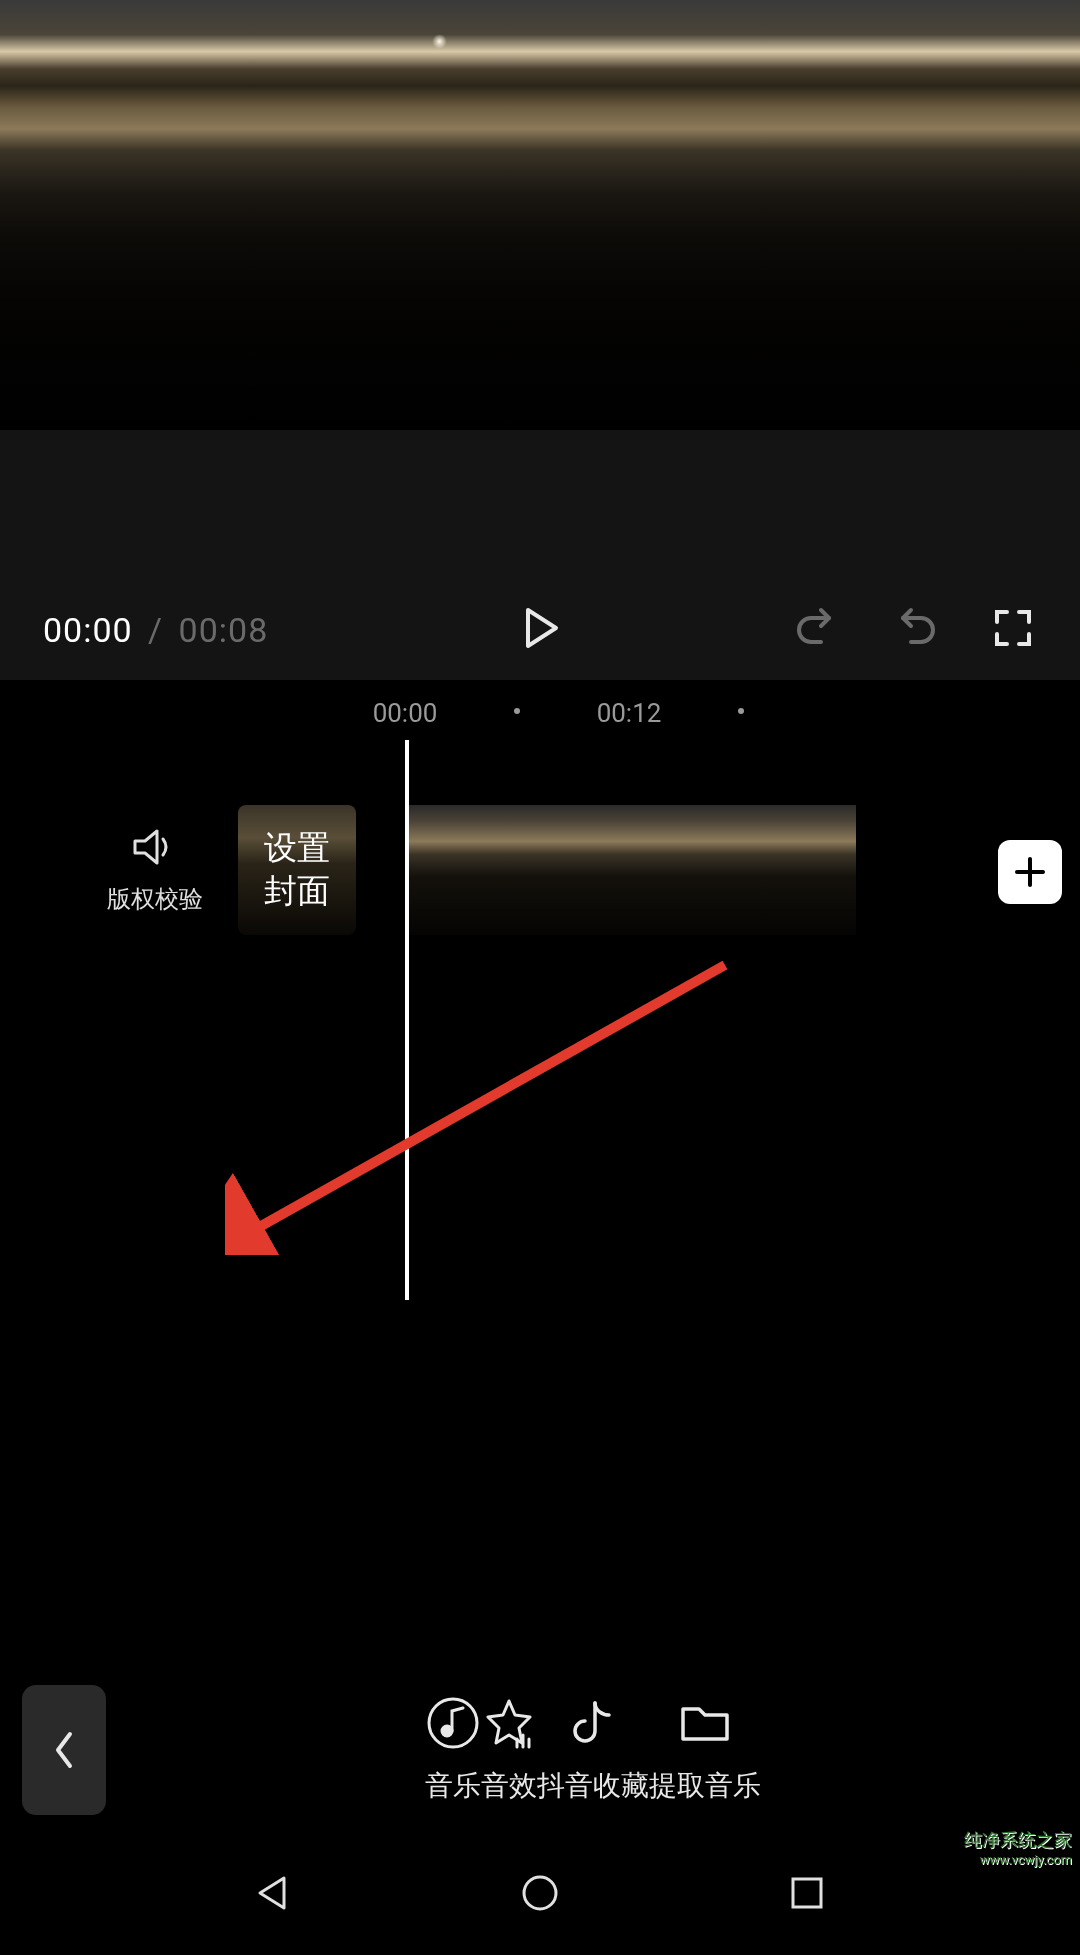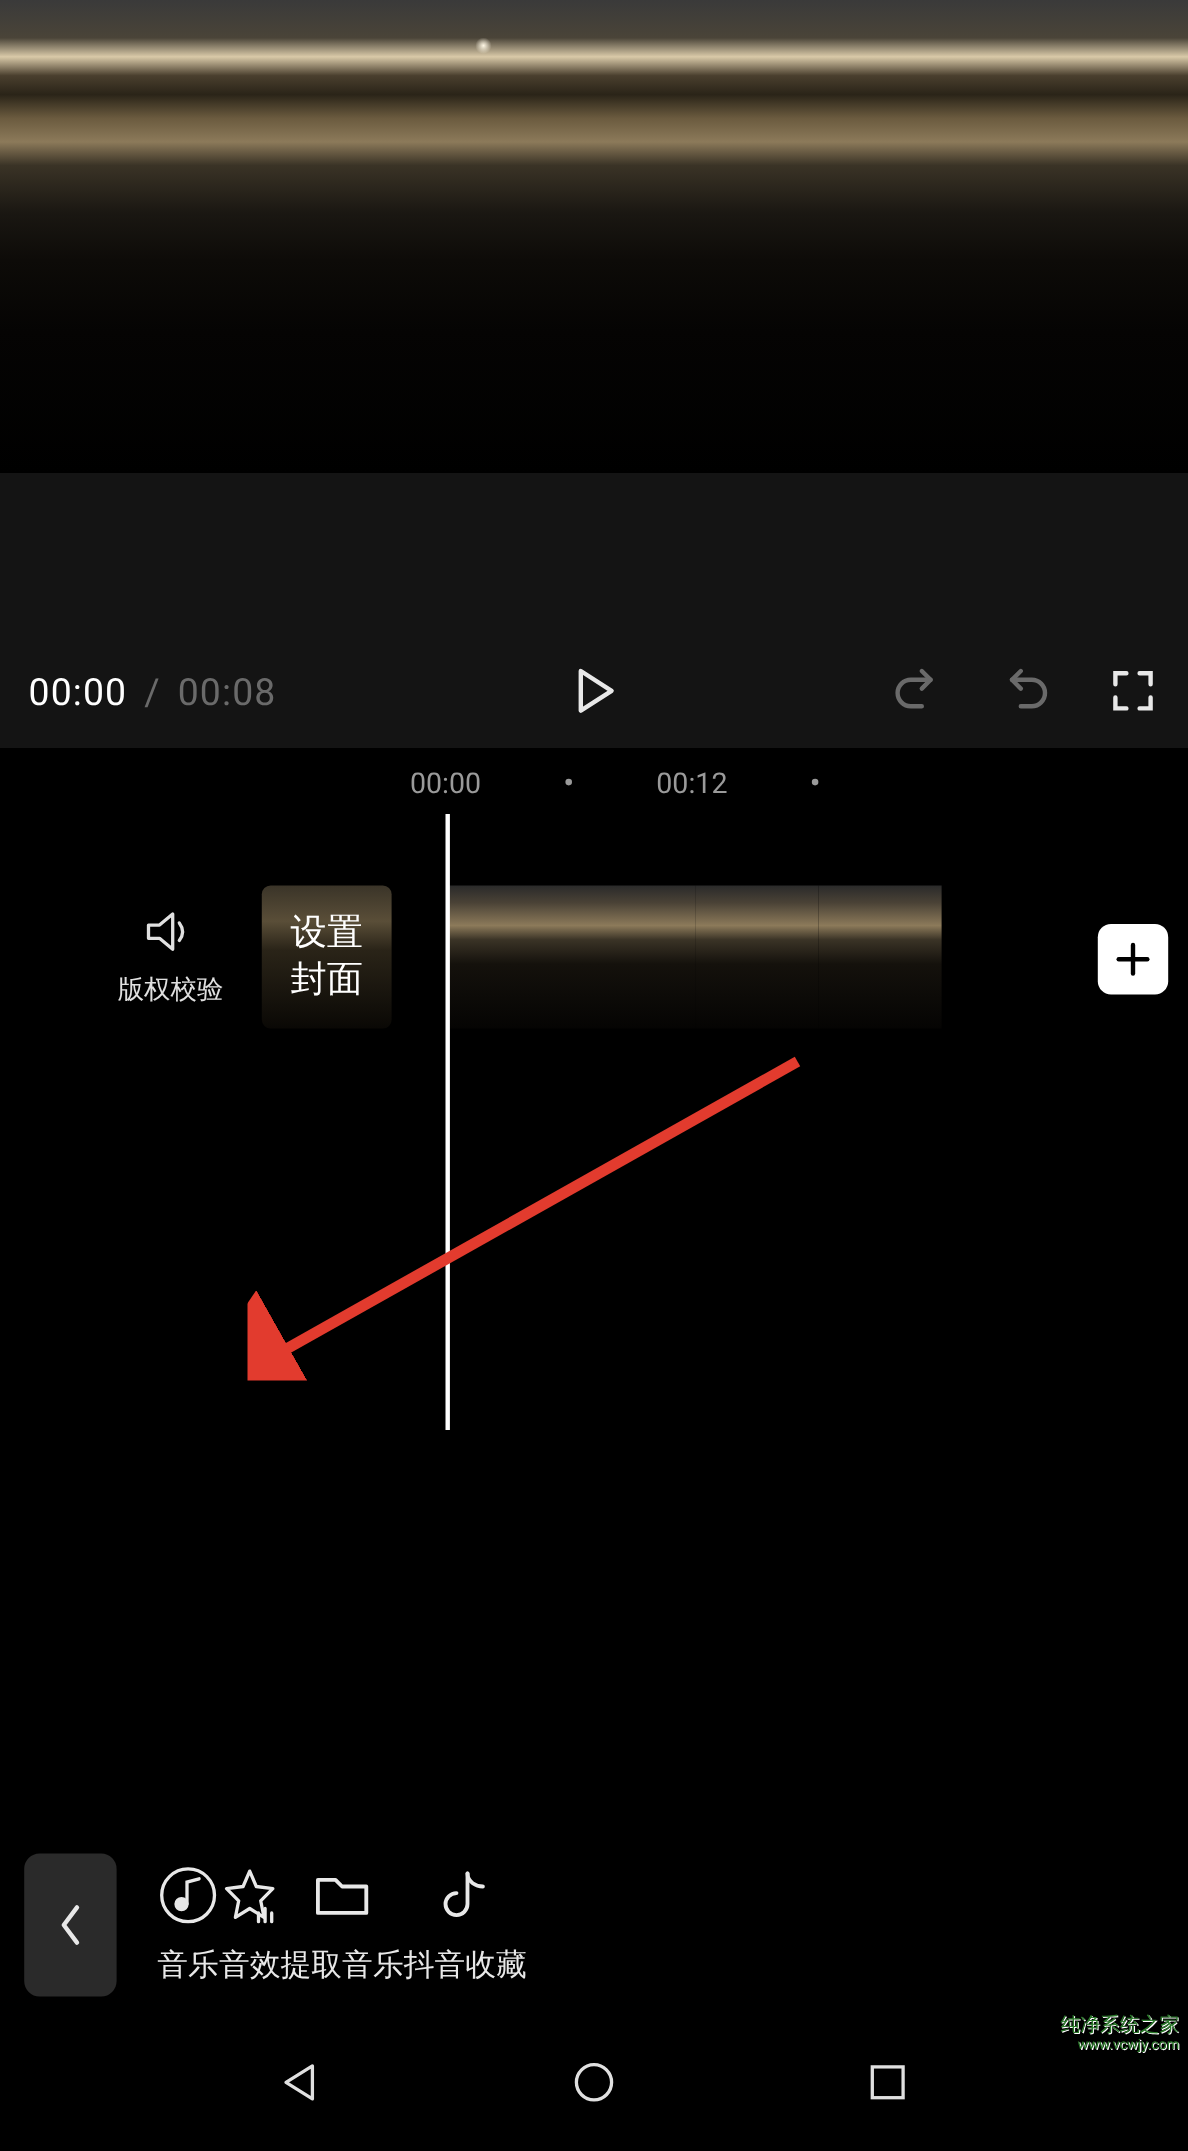--- a/index.html
+++ b/index.html
@@ -45,21 +45,21 @@
   .gap {
     width: 100%;
     height: 150px;
     background: #141414;
   }
 
   .controls {
     display: flex;
     align-items: center;
     height: 100px;
-    padding: 0 26px;
+    padding: 0 43px;
     background: #141414;
   }
   .time-group { font-size: 34px; letter-spacing: 1px; }
   .time-current { color: #fff; }
   .time-sep { color: #6a6a6a; margin: 0 6px; }
   .time-total { color: #6a6a6a; }
   .play-btn {
     position: absolute;
     left: 50%;
     transform: translateX(-50%);
@@ -185,22 +185,22 @@
     margin-left: 22px;
     background: #2a2a2a;
     border-radius: 14px;
     display: flex;
     align-items: center;
     justify-content: center;
   }
   .tools-row {
     flex: 1;
     display: flex;
-    justify-content: flex-start;
-    padding: 0 37px;
+    justify-content: center;
+    padding: 0 8px;
   }
   .tool-item {
     display: flex;
     flex-direction: column;
     align-items: center;
     gap: 16px;
   }
   .tool-item .tlabel { font-size: 28px; color: #e8e8e8; }
   .tool-icon { width: 56px; height: 56px; }
 
@@ -346,31 +346,31 @@
         <path d="M28 6 L34 20 L49 22 L38 33 L41 48 L28 40 L15 48 L18 33 L7 22 L22 20 Z" stroke-linejoin="round"></path>
         <line x1="36" y1="44" x2="36" y2="52" stroke-linecap="round"></line>
         <line x1="42" y1="40" x2="42" y2="52" stroke-linecap="round"></line>
         <line x1="48" y1="44" x2="48" y2="52" stroke-linecap="round"></line>
       </svg>
       <span class="tlabel">音效</span>
     </div>
 
     <div class="tool-item">
       <svg class="tool-icon" viewBox="0 0 56 56" fill="none" stroke="#e8e8e8" stroke-width="3.5">
-        <path d="M6 14 H22 L28 20 H50 V44 H6 Z" stroke-linejoin="round"></path>
-      </svg>
-      <span class="tlabel">提取音乐</span>
+        <path d="M30 8 V36 A10 10 0 1 1 20 26" stroke-linecap="round"></path>
+        <path d="M30 8 C30 16 38 20 44 20" stroke-linecap="round"></path>
+      </svg>
+      <span class="tlabel">抖音收藏</span>
     </div>
 
     <div class="tool-item">
       <svg class="tool-icon" viewBox="0 0 56 56" fill="none" stroke="#e8e8e8" stroke-width="3.5">
-        <path d="M30 8 V36 A10 10 0 1 1 20 26" stroke-linecap="round"></path>
-        <path d="M30 8 C30 16 38 20 44 20" stroke-linecap="round"></path>
-      </svg>
-      <span class="tlabel">抖音收藏</span>
+        <path d="M6 14 H22 L28 20 H50 V44 H6 Z" stroke-linejoin="round"></path>
+      </svg>
+      <span class="tlabel">提取音乐</span>
     </div>
   </div>
 </div>
 
 <div class="navbar">
   <div>
     <svg class="nav-icon" viewBox="0 0 42 42">
       <polygon points="32,6 8,21 32,36" stroke-linejoin="round"></polygon>
     </svg>
   </div>

